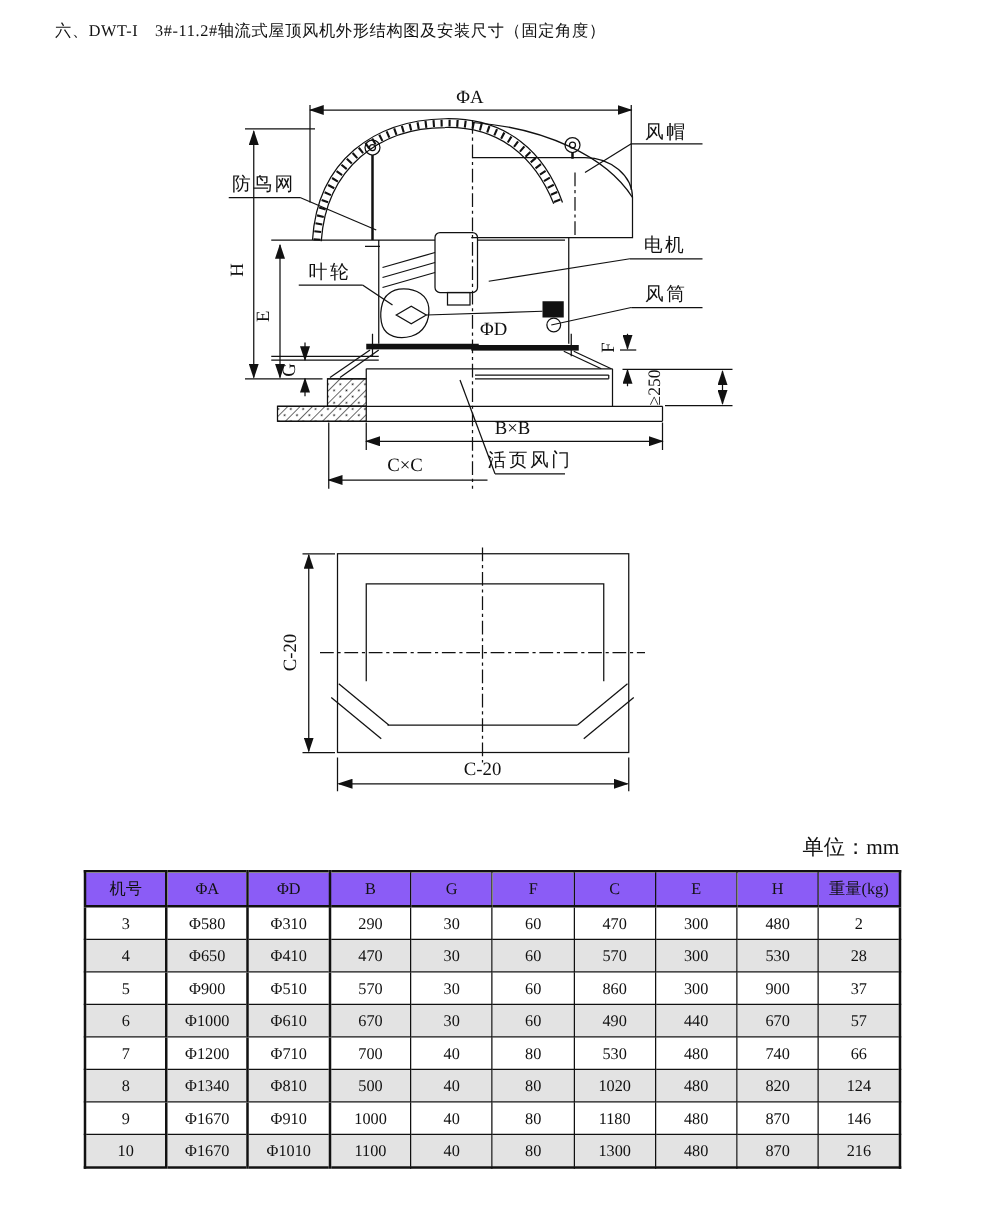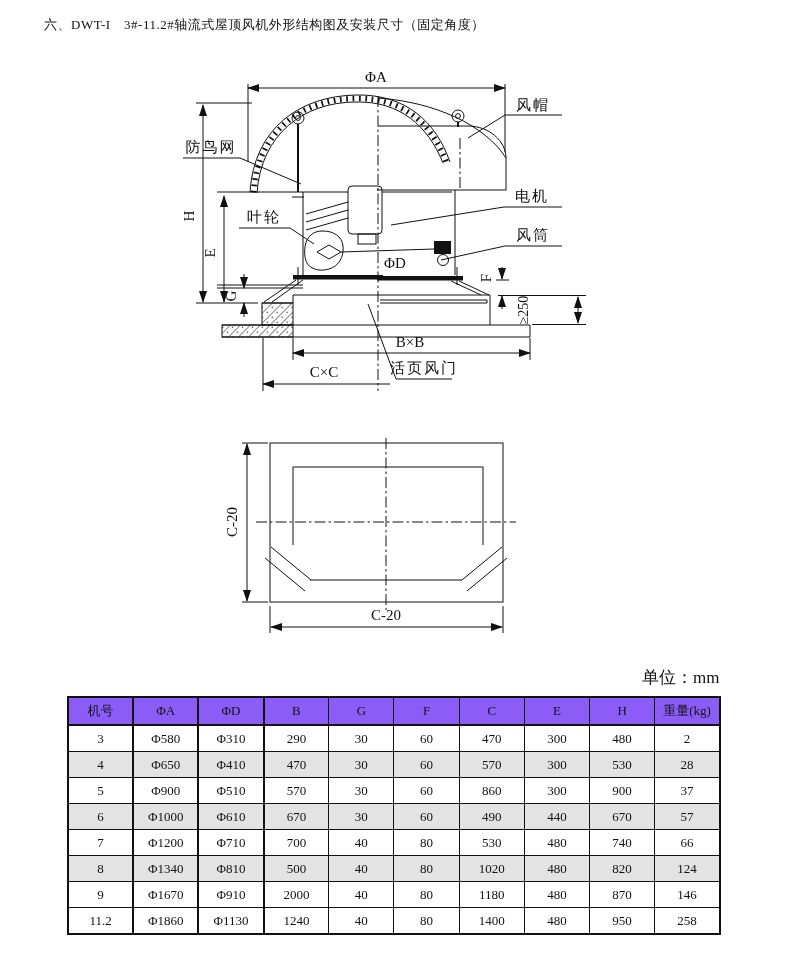--- a/index.html
+++ b/index.html
@@ -298,34 +298,34 @@
         <td>80</td>
         <td>1020</td>
         <td>480</td>
         <td>820</td>
         <td>124</td>
       </tr>
       <tr>
         <td>9</td>
         <td>Φ1670</td>
         <td>Φ910</td>
-        <td>2000</td>
+        <td>1000</td>
         <td>40</td>
         <td>80</td>
         <td>1180</td>
         <td>480</td>
         <td>870</td>
         <td>146</td>
       </tr>
-      <tr>
-        <td>11.2</td>
-        <td>Φ1860</td>
-        <td>Φ1130</td>
-        <td>1240</td>
+      <tr class="alt">
+        <td>10</td>
+        <td>Φ1670</td>
+        <td>Φ1010</td>
+        <td>1100</td>
         <td>40</td>
         <td>80</td>
-        <td>1400</td>
-        <td>480</td>
-        <td>950</td>
-        <td>258</td>
+        <td>1300</td>
+        <td>480</td>
+        <td>870</td>
+        <td>216</td>
       </tr>
     </tbody>
 </table>
 
 </body></html>

